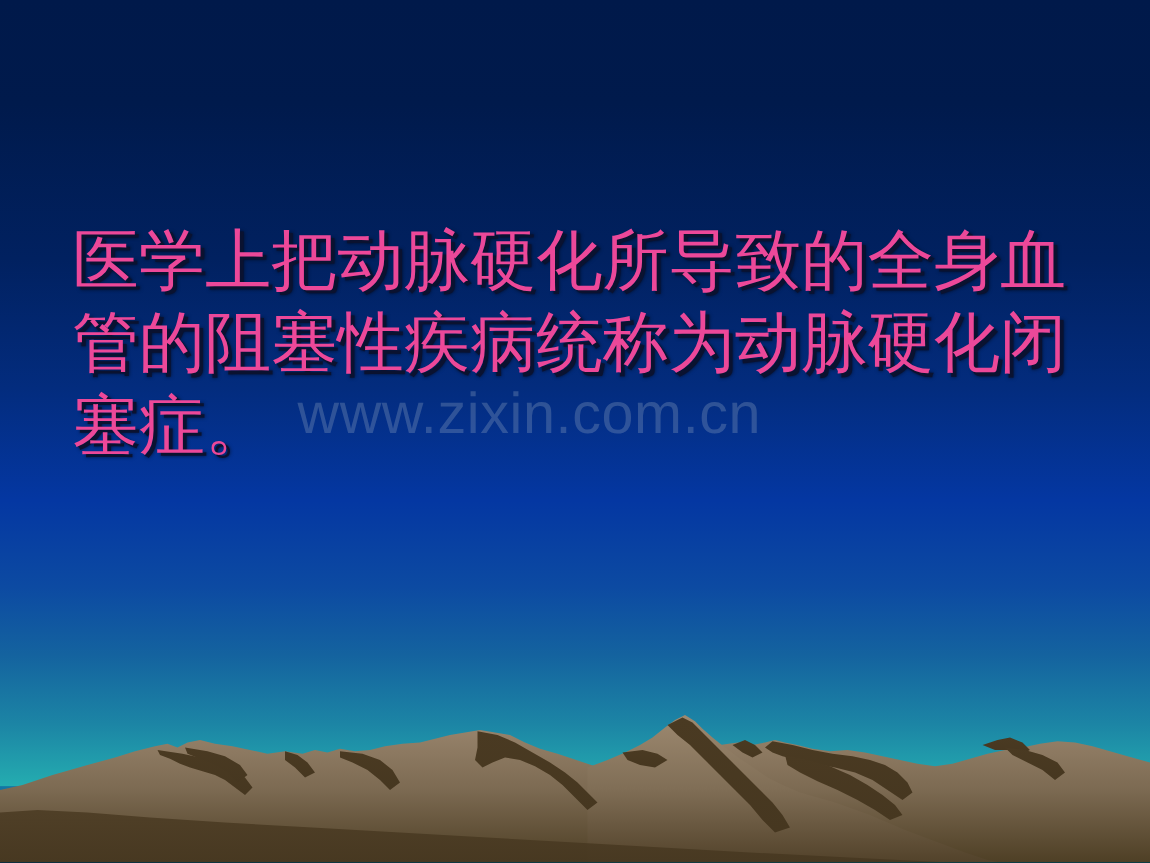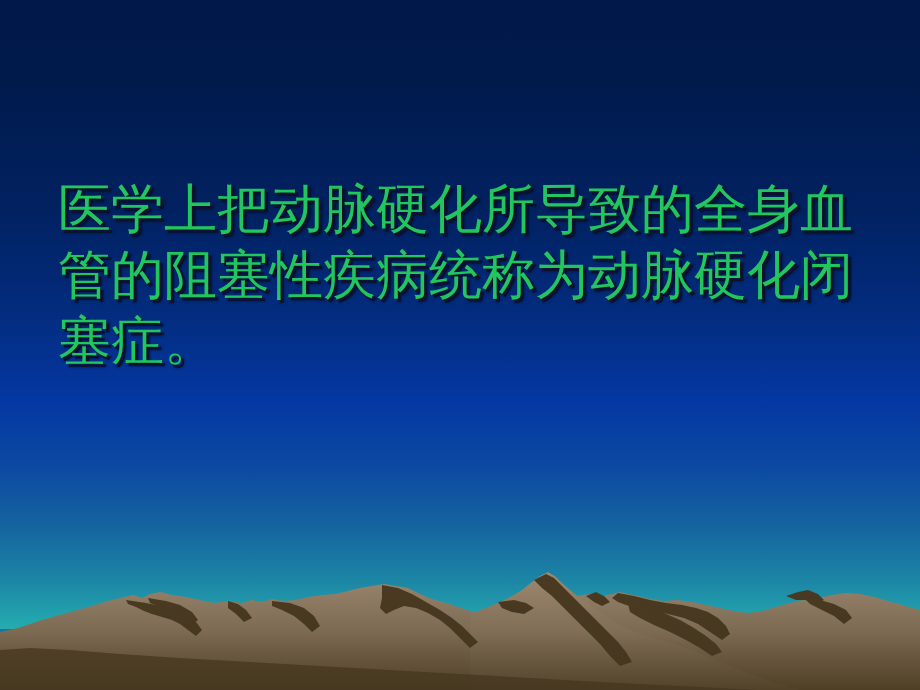--- a/index.html
+++ b/index.html
@@ -94,21 +94,21 @@
 
   
   .body-text {
     position: absolute;
     left: 58px;
     top: 176px;
     width: 820px;
     font-family: "Liberation Serif", "DejaVu Serif", serif;
     font-size: 53px;
     line-height: 66px;
-    color: #22c55e;
+    color: #ec4899;
     text-shadow:
         3px 3px 0px #0a1230,
         3px 3px 3px rgba(0,0,0,0.65);
     white-space: pre-wrap;
     word-break: break-all;
   }
 </style>
 </head>
 <body>
 
@@ -183,16 +183,17 @@
     <path d="M804,28 L820,30 L834,34 L846,40 L852,48 L844,54 L834,46 L822,40
              L810,34 Z" fill="url(#darkRock)"></path>
 
     <path d="M534,10 L546,4 L554,8 L562,16 L572,26 L584,38 L596,50 L608,62
              L618,72 L626,82 L632,92 L620,96 L610,86 L600,74 L588,62 L576,50
              L564,38 L552,26 L542,18 Z" fill="url(#darkRock)"></path>
 
     <path d="M498,32 L514,30 L526,33 L534,38 L524,44 L512,42 L502,38 Z" fill="url(#darkRock)"></path>
   </svg>
 
+  <div class="watermark">www.zixin.com.cn</div>
 
   <div class="body-text">医学上把动脉硬化所导致的全身血管的阻塞性疾病统称为动脉硬化闭塞症。</div>
 
 </div>
 
 </body></html>

